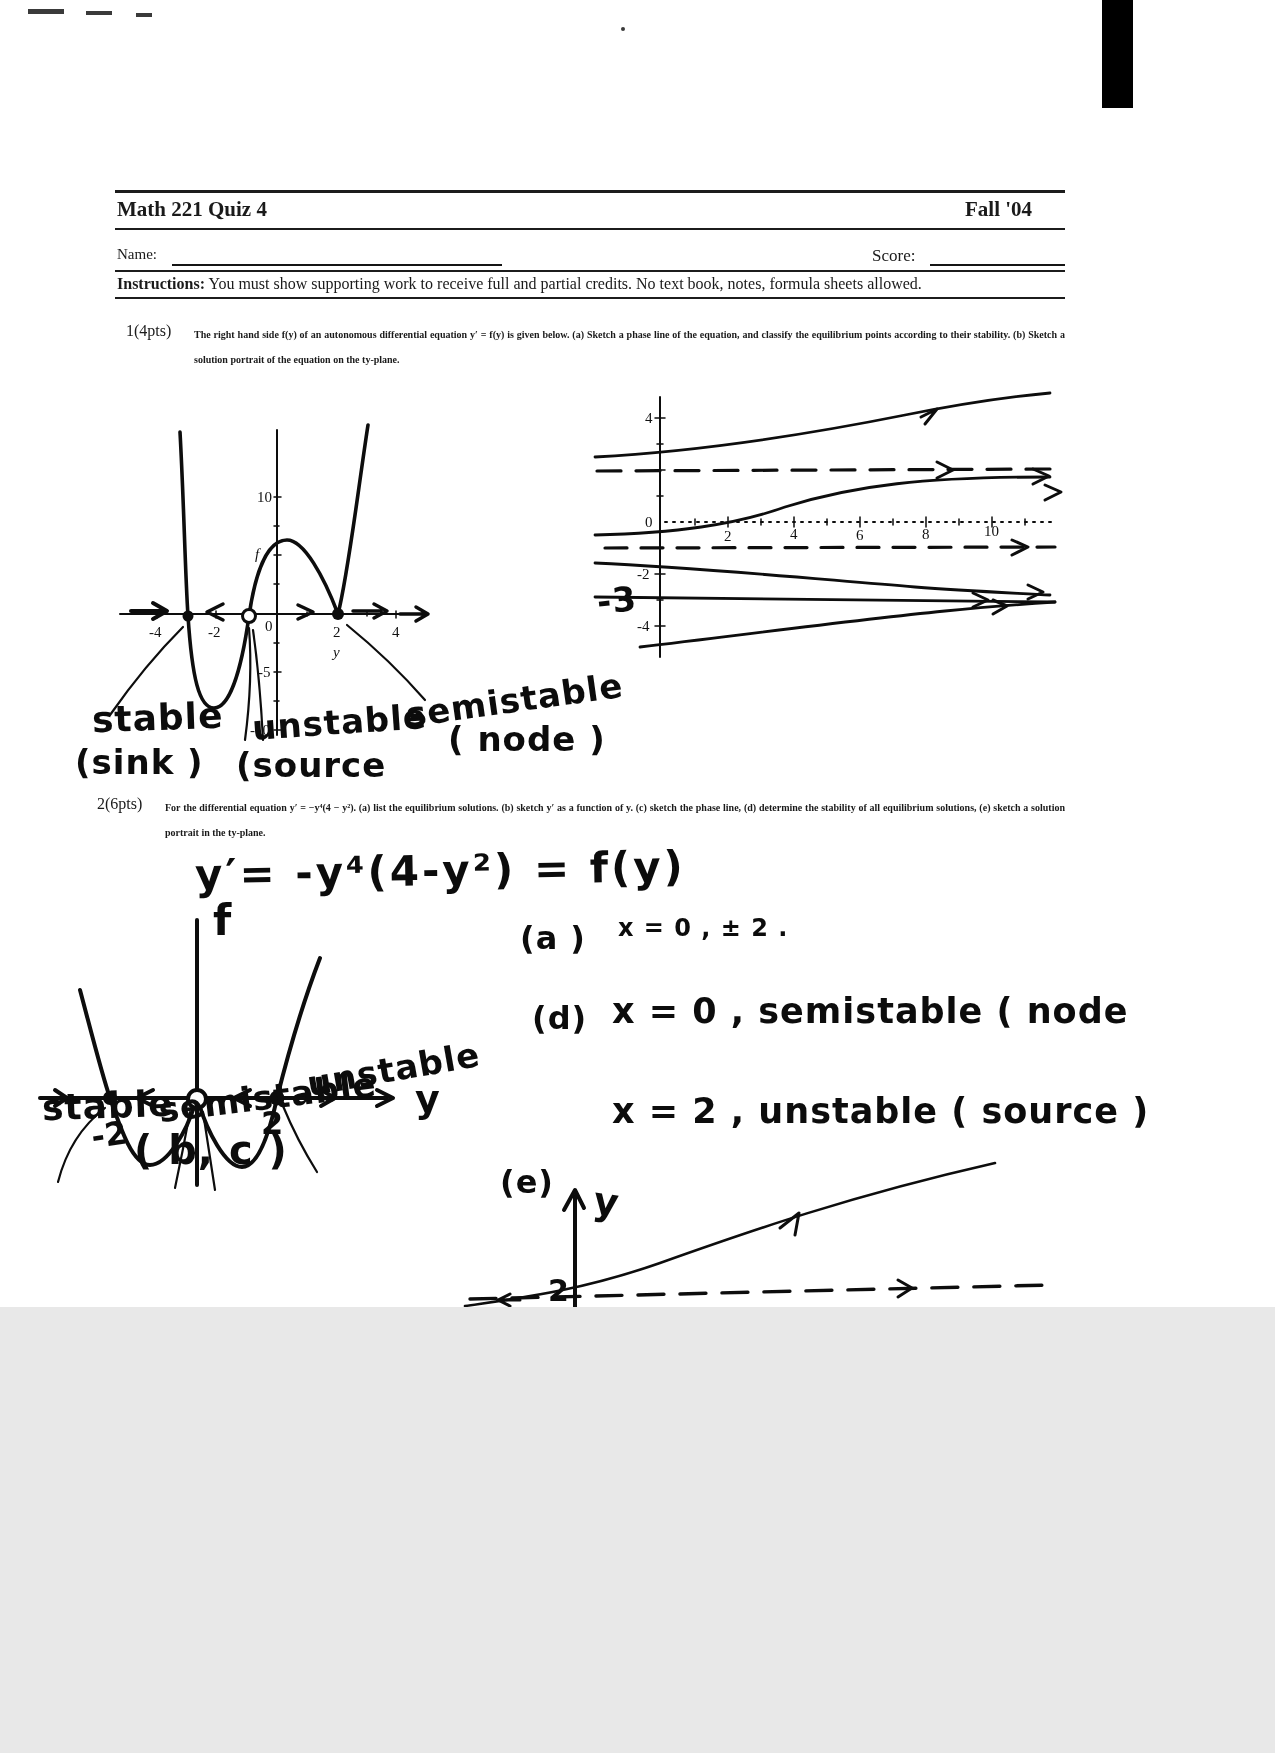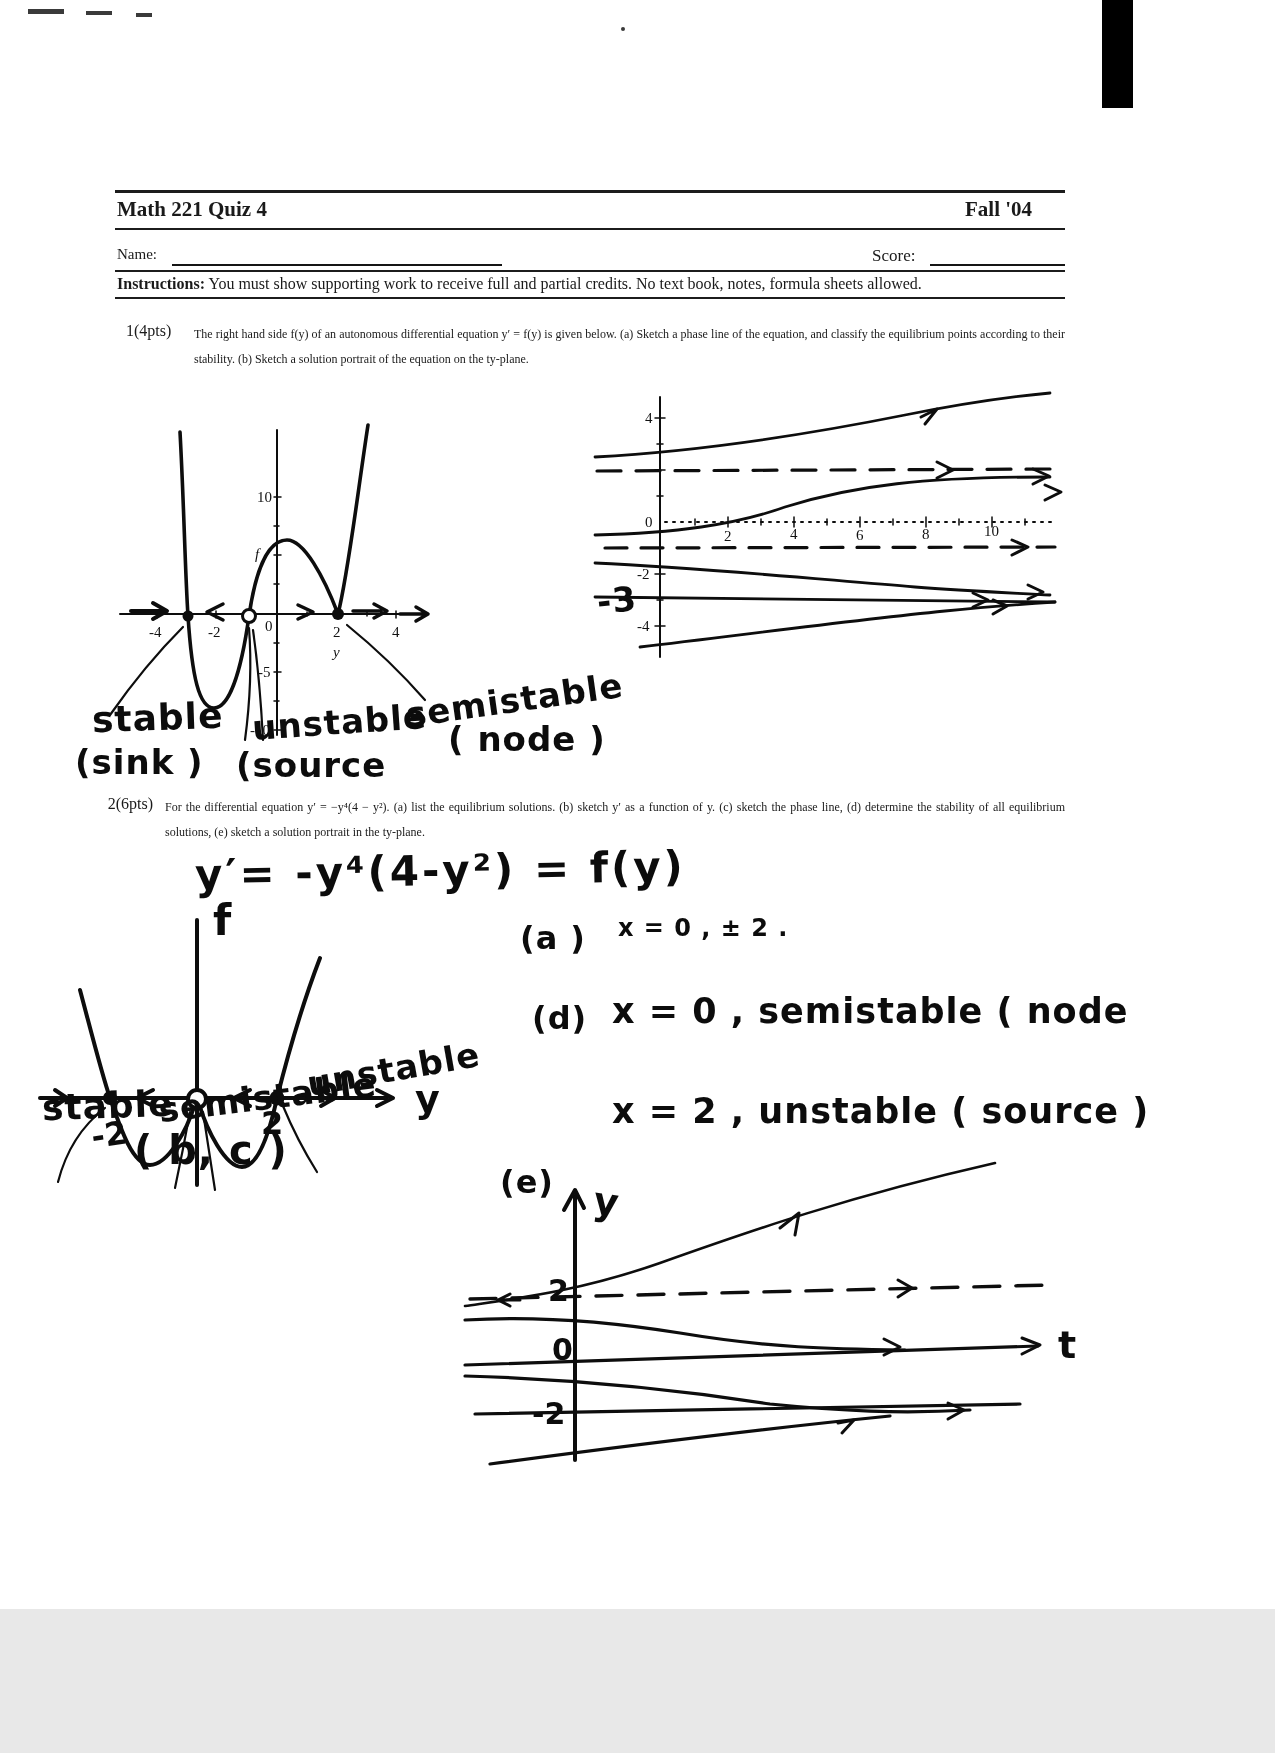--- a/index.html
+++ b/index.html
@@ -1,25 +1,25 @@
 <!DOCTYPE html>
 <html><head>
 <meta charset="utf-8">
 <style>
   html,body{margin:0;padding:0;background:#e8e8e8;}
-  .page{position:relative;width:1275px;height:1609px;background:#ffffff;overflow:hidden;
+  .page{position:relative;width:1275px;height:1307px;background:#ffffff;overflow:hidden;
         font-family:"Liberation Serif",serif;color:#1a1a1a;}
   .abs{position:absolute;}
   .rule{position:absolute;height:3px;background:#1c1c1c;}
   .rule.thin{height:2px;}
   .printed{font-family:"Liberation Serif",serif;color:#1a1a1a;}
   .hw{position:absolute;font-family:"DejaVu Sans",sans-serif;font-weight:700;color:#0c0c0c;
       line-height:1;white-space:nowrap;letter-spacing:1px;}
   .title{font-size:21px;font-weight:bold;}
-  .ptext{font-size:12px;line-height:25px;text-align:justify;}
+  .ptext{font-size:10px;line-height:25px;text-align:justify;font-weight:bold;}
   .pnum{font-size:16px;font-weight:400;}
   .blank{position:absolute;height:2px;background:#151515;}
   svg .ink{stroke:#0d0d0d;fill:none;stroke-linecap:round;stroke-linejoin:round;}
   svg text.ptx{font-family:"Liberation Serif",serif;font-size:15px;fill:#111;}
   svg text.htx{font-family:"DejaVu Sans",sans-serif;font-weight:700;fill:#0c0c0c;}
   .speck{position:absolute;background:#3a3a3a;}
   .end{position:absolute;left:0;width:1275px;text-align:center;font-weight:bold;
        font-size:21px;letter-spacing:1px;padding-left:21px;}
 </style>
 </head>
@@ -128,21 +128,21 @@
     <path class="ink" stroke-width="3" d="M427 155 L443 162 L427 170"></path>
     <path class="ink" stroke-width="2.8" d="M10 178 C120 183 230 194 330 202 C380 206 430 208 465 210"></path>
     <path class="ink" stroke-width="3" d="M443 200 L458 207 L443 214"></path>
     <path class="ink" stroke-width="2.8" d="M10 212 L470 217"></path>
     <path class="ink" stroke-width="3" d="M388 208 L403 215 L388 222"></path>
     <path class="ink" stroke-width="2.8" d="M55 262 C150 251 260 236 360 226 C400 222 440 219 470 217"></path>
     <path class="ink" stroke-width="3" d="M408 215 L422 221 L408 229"></path>
   </svg>
 
   <div class="abs" style="left:97px;top:795px;width:968px;display:flex;gap:12px;">
-    <div class="pnum printed" style="flex:0 0 56px;text-align:right;">2(6pts)</div>
+    <div class="pnum printed" style="flex:0 0 56px;">2(6pts)</div>
     <div class="ptext printed" style="flex:1;">For the differential equation y′ = −y⁴(4 − y²). (a) list the equilibrium solutions. (b) sketch y′ as a function of y. (c) sketch the phase line, (d) determine the stability of all equilibrium solutions, (e) sketch a solution portrait in the ty-plane.</div>
   </div>
 
   <div class="hw" style="left:195px;top:850px;font-size:42px;letter-spacing:3px;transform:rotate(-1deg);">y′= -y⁴(4-y²) = f(y)</div>
 
   <svg class="abs" style="left:25px;top:890px;" width="460" height="305" viewBox="0 0 460 305">
     <text class="htx" x="188" y="45" font-size="42">f</text>
 
     <path class="ink" stroke-width="4" d="M172 30 V295"></path>
     <path class="ink" stroke-width="4" d="M15 208 H362"></path>

